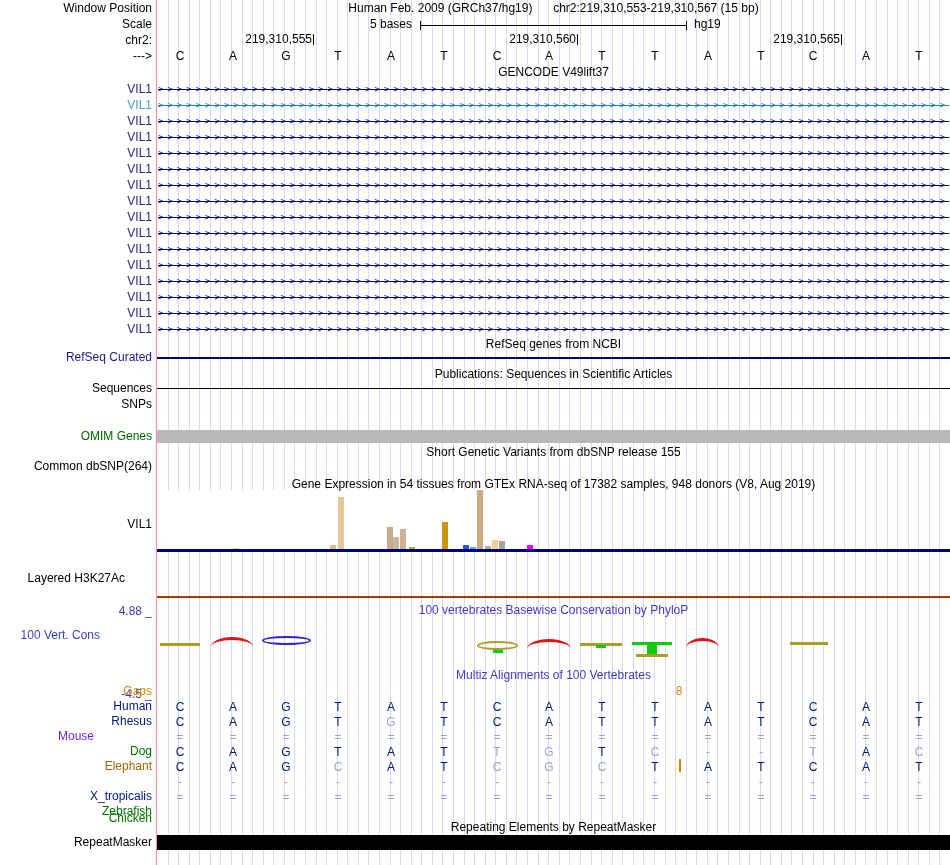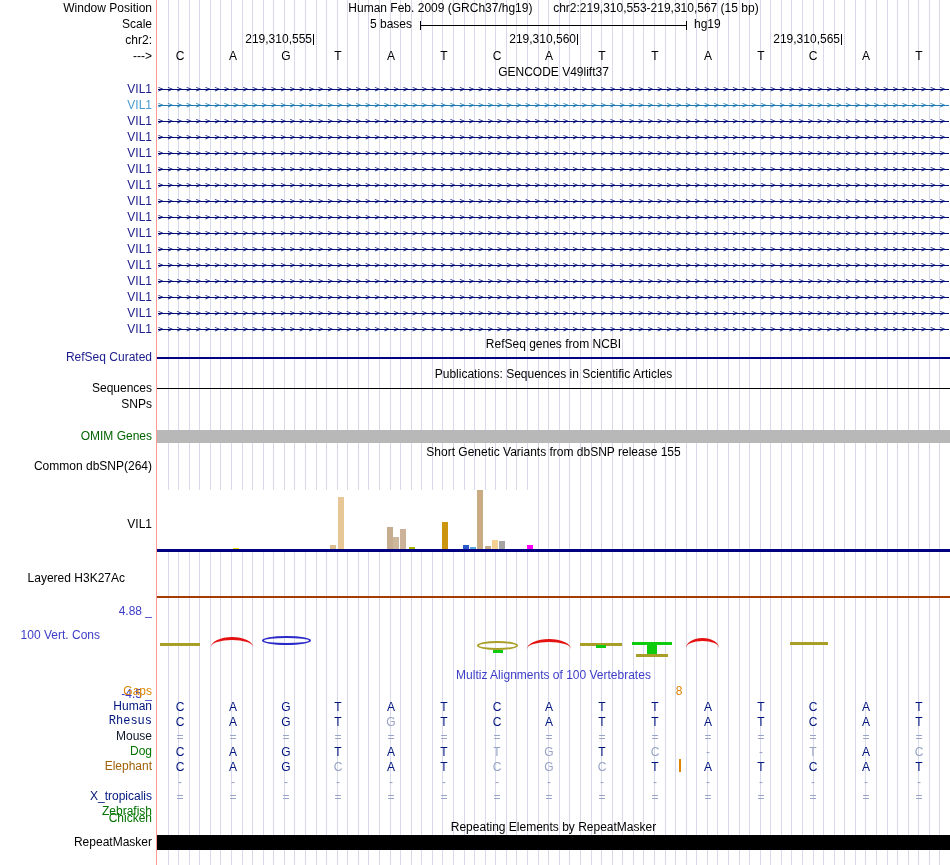--- a/index.html
+++ b/index.html
@@ -212,20 +212,21 @@
   <div class="hline" style="left:157px;width:793px;top:388px;height:1px;background:var(--sequences-line)"></div>
 
   <div class="lbl" style="top:398px">SNPs</div>
 
   <div class="lbl green" style="top:430px">OMIM Genes</div>
   <div class="hline" style="left:157px;width:793px;top:430px;height:13px;background:var(--omim-bar)"></div>
 
   <div class="title" style="top:446px">Short Genetic Variants from dbSNP release 155</div>
   <div class="lbl" style="top:460px">Common dbSNP(264)</div>
 
+  <div class="title" style="top:478px">Gene Expression in 54 tissues from GTEx RNA-seq of 17382 samples, 948 donors (V8, Aug 2019)</div>
   <div class="lbl" style="top:518px">VIL1</div>
   <div class="hline" style="left:157px;top:490px;width:378px;height:61px;background:#fff"></div>
   <div id="gtex-bars">
       <div class="bar" style="left: 233px; top: 548px; width: 6px; height: 2px; background: rgb(232, 232, 0);"></div>
       <div class="bar" style="left: 330px; top: 545px; width: 6px; height: 5px; background: rgb(220, 191, 144);"></div>
       <div class="bar" style="left: 338px; top: 497px; width: 6px; height: 53px; background: rgb(230, 199, 149);"></div>
       <div class="bar" style="left: 387px; top: 527px; width: 6px; height: 23px; background: rgb(198, 173, 144);"></div>
       <div class="bar" style="left: 393px; top: 537px; width: 6px; height: 13px; background: rgb(205, 183, 156);"></div>
       <div class="bar" style="left: 400px; top: 529px; width: 6px; height: 21px; background: rgb(203, 178, 152);"></div>
       <div class="bar" style="left: 409px; top: 547px; width: 6px; height: 3px; background: rgb(168, 180, 0);"></div>
@@ -236,20 +237,21 @@
       <div class="bar" style="left: 485px; top: 546px; width: 6px; height: 4px; background: rgb(194, 169, 135);"></div>
       <div class="bar" style="left: 492px; top: 540px; width: 6px; height: 10px; background: rgb(244, 208, 147);"></div>
       <div class="bar" style="left: 499px; top: 541px; width: 6px; height: 9px; background: rgb(165, 165, 165);"></div>
       <div class="bar" style="left: 527px; top: 545px; width: 6px; height: 5px; background: rgb(255, 0, 255);"></div>
     </div>
   <div class="hline" style="left:157px;width:793px;top:549px;height:3px;background:var(--gtex-baseline);z-index:3"></div>
 
   <div class="lbl" style="top:572px;width:125px">Layered H3K27Ac</div>
   <div class="hline" style="left:157px;width:793px;top:596px;height:2px;background:var(--h3k27ac-line)"></div>
 
+  <div class="title blue" style="top:604px">100 vertebrates Basewise Conservation by PhyloP</div>
   <div class="lbl blue" style="top:605px">4.88 _</div>
   <div class="lbl blue" style="top:629px;width:100px">100 Vert. Cons</div>
   <div class="lbl blue" style="top:688px">-4.5 _</div>
   <div id="cons-glyphs">
       <div class="glyph" style="left: 160px; top: 643px; width: 40px; height: 2.5px; background: rgb(168, 158, 40);"></div>
       <div class="glyph" style="left: 211px; top: 637px; width: 42px; height: 7px; border-top: 3px solid rgb(229, 18, 18); border-radius: 50% 50% 0px 0px / 100% 100% 0px 0px;"></div>
       <div class="glyph" style="left: 262px; top: 636px; width: 45px; height: 5px; border: 2.5px solid rgb(42, 42, 200); border-radius: 50%;"></div>
       <div class="glyph" style="left: 477px; top: 641px; width: 37px; height: 5px; border: 2.5px solid rgb(168, 158, 40); border-radius: 50%;"></div>
       <div class="glyph" style="left: 493px; top: 650px; width: 10px; height: 3px; background: rgb(14, 203, 14);"></div>
       <div class="glyph" style="left: 527px; top: 639px; width: 44px; height: 7px; border-top: 3px solid rgb(229, 18, 18); border-radius: 50% 50% 0px 0px / 100% 100% 0px 0px;"></div>
@@ -275,37 +277,37 @@
       <div class="align-cell" style="left: 418px; top: 700px; color: rgb(0, 21, 125);">T</div>
       <div class="align-cell" style="left: 471px; top: 700px; color: rgb(0, 21, 125);">C</div>
       <div class="align-cell" style="left: 523px; top: 700px; color: rgb(0, 21, 125);">A</div>
       <div class="align-cell" style="left: 576px; top: 700px; color: rgb(0, 21, 125);">T</div>
       <div class="align-cell" style="left: 629px; top: 700px; color: rgb(0, 21, 125);">T</div>
       <div class="align-cell" style="left: 682px; top: 700px; color: rgb(0, 21, 125);">A</div>
       <div class="align-cell" style="left: 735px; top: 700px; color: rgb(0, 21, 125);">T</div>
       <div class="align-cell" style="left: 787px; top: 700px; color: rgb(0, 21, 125);">C</div>
       <div class="align-cell" style="left: 840px; top: 700px; color: rgb(0, 21, 125);">A</div>
       <div class="align-cell" style="left: 893px; top: 700px; color: rgb(0, 21, 125);">T</div>
-      <div class="lbl" style="top: 715px; color: rgb(0, 21, 125); font-family: Liberation Mono, monospace;">Rhesus</div>
+      <div class="lbl" style="top: 715px; color: rgb(0, 21, 125);">Rhesus</div>
       <div class="align-cell" style="left: 154px; top: 715px; color: rgb(0, 21, 125);">C</div>
       <div class="align-cell" style="left: 207px; top: 715px; color: rgb(0, 21, 125);">A</div>
       <div class="align-cell" style="left: 260px; top: 715px; color: rgb(0, 21, 125);">G</div>
       <div class="align-cell" style="left: 312px; top: 715px; color: rgb(0, 21, 125);">T</div>
       <div class="align-cell" style="left: 365px; top: 715px; color: rgb(152, 164, 198);">G</div>
       <div class="align-cell" style="left: 418px; top: 715px; color: rgb(0, 21, 125);">T</div>
       <div class="align-cell" style="left: 471px; top: 715px; color: rgb(0, 21, 125);">C</div>
       <div class="align-cell" style="left: 523px; top: 715px; color: rgb(0, 21, 125);">A</div>
       <div class="align-cell" style="left: 576px; top: 715px; color: rgb(0, 21, 125);">T</div>
       <div class="align-cell" style="left: 629px; top: 715px; color: rgb(0, 21, 125);">T</div>
       <div class="align-cell" style="left: 682px; top: 715px; color: rgb(0, 21, 125);">A</div>
       <div class="align-cell" style="left: 735px; top: 715px; color: rgb(0, 21, 125);">T</div>
       <div class="align-cell" style="left: 787px; top: 715px; color: rgb(0, 21, 125);">C</div>
       <div class="align-cell" style="left: 840px; top: 715px; color: rgb(0, 21, 125);">A</div>
       <div class="align-cell" style="left: 893px; top: 715px; color: rgb(0, 21, 125);">T</div>
-      <div class="lbl" style="top: 730px; color: #0f172a;">Mouse</div>
+      <div class="lbl" style="top: 730px; color: #6d28d9; text-align: center;">Mouse</div>
       <div class="align-cell" style="left: 154px; top: 730px; color: rgb(152, 164, 198);">=</div>
       <div class="align-cell" style="left: 207px; top: 730px; color: rgb(152, 164, 198);">=</div>
       <div class="align-cell" style="left: 260px; top: 730px; color: rgb(152, 164, 198);">=</div>
       <div class="align-cell" style="left: 312px; top: 730px; color: rgb(152, 164, 198);">=</div>
       <div class="align-cell" style="left: 365px; top: 730px; color: rgb(152, 164, 198);">=</div>
       <div class="align-cell" style="left: 418px; top: 730px; color: rgb(152, 164, 198);">=</div>
       <div class="align-cell" style="left: 471px; top: 730px; color: rgb(152, 164, 198);">=</div>
       <div class="align-cell" style="left: 523px; top: 730px; color: rgb(152, 164, 198);">=</div>
       <div class="align-cell" style="left: 576px; top: 730px; color: rgb(152, 164, 198);">=</div>
       <div class="align-cell" style="left: 629px; top: 730px; color: rgb(152, 164, 198);">=</div>

